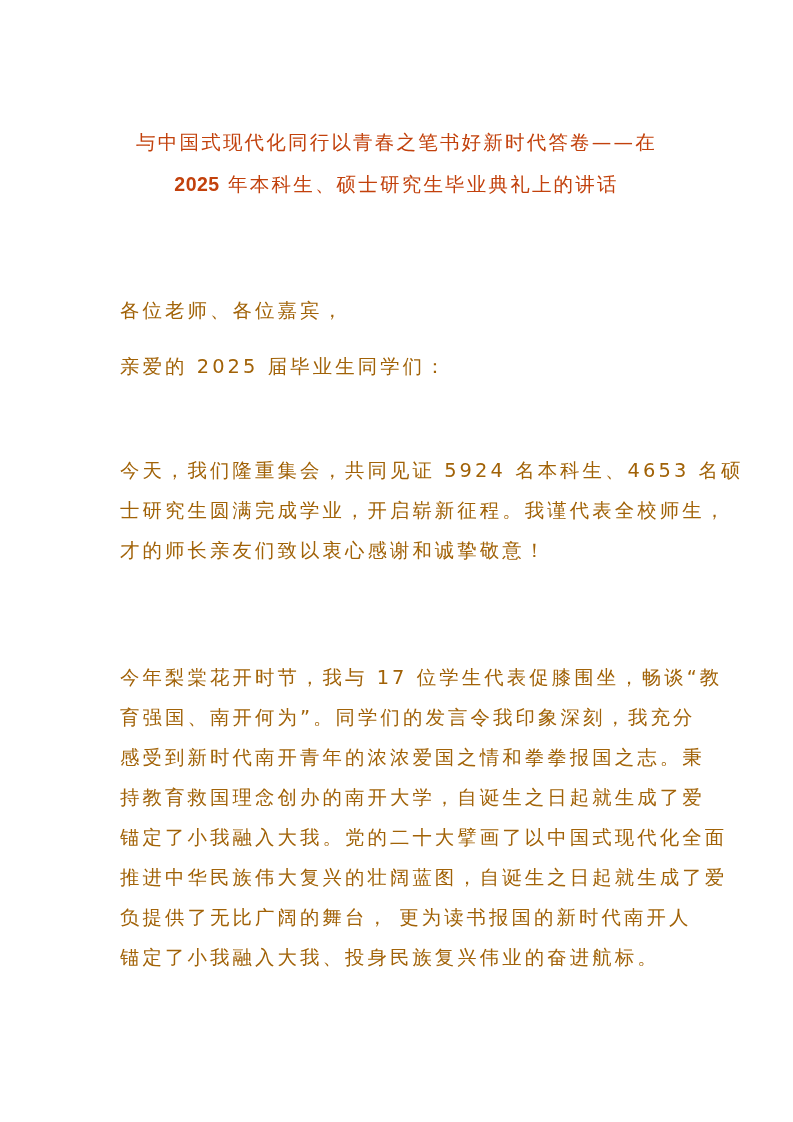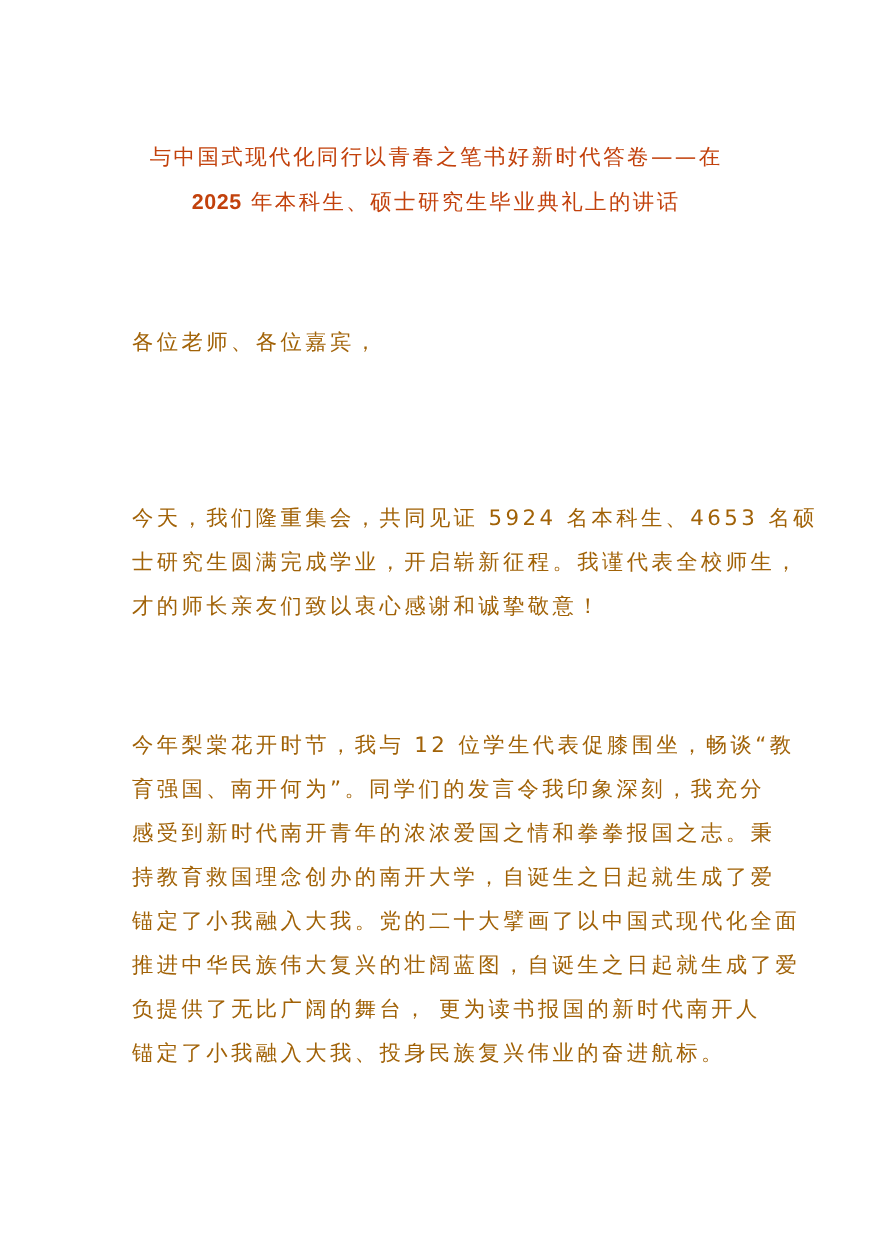--- a/index.html
+++ b/index.html
@@ -60,29 +60,32 @@
 <body>
 
 <div class="page">
 
   <div class="title title1">与中国式现代化同行以青春之笔书好新时代答卷——在</div>
   <div class="title title2"><span class="num">2025</span><span> 年本科生、硕士研究生毕业典礼上的讲话</span></div>
 
   <div class="para p-salute1">
     <span class="line">各位老师、各位嘉宾，</span>
   </div>
+  <div class="para p-salute2">
+    <span class="line">亲爱的 2025 届毕业生同学们：</span>
+  </div>
 
   <div class="para p1">
     <span class="line">今天，我们隆重集会，共同见证 5924 名本科生、4653 名硕</span>
     <span class="line">士研究生圆满完成学业，开启崭新征程。我谨代表全校师生，</span>
     <span class="line">才的师长亲友们致以衷心感谢和诚挚敬意！</span>
   </div>
 
   <div class="para p2">
-    <span class="line">今年梨棠花开时节，我与 12 位学生代表促膝围坐，畅谈“教</span>
+    <span class="line">今年梨棠花开时节，我与 17 位学生代表促膝围坐，畅谈“教</span>
     <span class="line">育强国、南开何为”。同学们的发言令我印象深刻，我充分</span>
     <span class="line">感受到新时代南开青年的浓浓爱国之情和拳拳报国之志。秉</span>
     <span class="line">持教育救国理念创办的南开大学，自诞生之日起就生成了爱</span>
     <span class="line">锚定了小我融入大我。党的二十大擘画了以中国式现代化全面</span>
     <span class="line">推进中华民族伟大复兴的壮阔蓝图，自诞生之日起就生成了爱</span>
     <span class="line">负提供了无比广阔的舞台， 更为读书报国的新时代南开人</span>
     <span class="line">锚定了小我融入大我、投身民族复兴伟业的奋进航标。</span>
   </div>
 
 </div>

